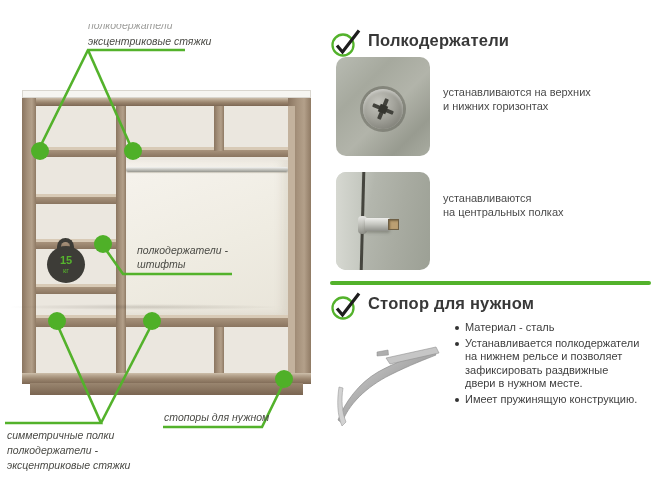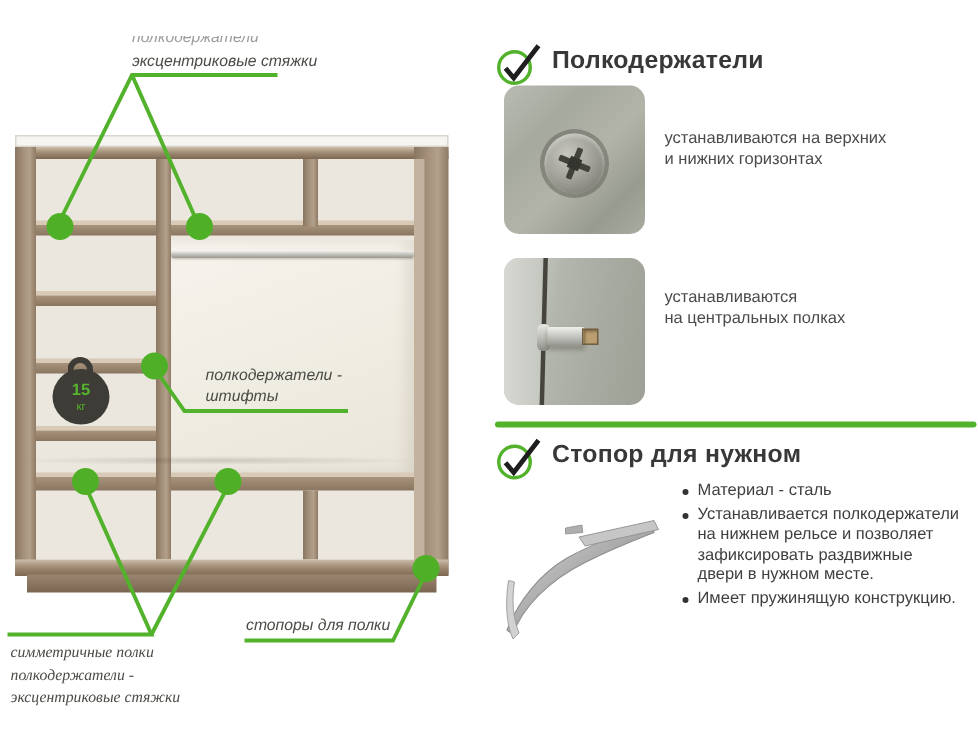--- a/index.html
+++ b/index.html
@@ -1,21 +1,21 @@
 <!DOCTYPE html>
 <html><head>
 <meta charset="utf-8">
 <style>
   html,body{margin:0;padding:0;background:#fff;}
   .stage{position:relative;width:652px;height:500px;background:#fff;overflow:hidden;
          font-family:"Liberation Sans",sans-serif;}
   .abs{position:absolute;}
 
   
-  .wardrobe{position:absolute;left:10px;top:90px;width:289px;height:306px;}
+  .wardrobe{position:absolute;left:22px;top:90px;width:289px;height:306px;}
   .wood-h{background:linear-gradient(180deg,#cdbfab 0%,#b4a28c 25%,#9a856e 55%,#8a7560 80%,#7c6753 100%);}
   .wood-v{background:linear-gradient(90deg,#8a7560 0%,#a5917b 40%,#b3a08a 70%,#8f7a64 100%);}
   .top-cap{left:0;top:0;width:289px;height:8px;background:#f6f5f1;border:1px solid #d9d6cf;box-sizing:border-box;}
   .frame-top{left:0;top:8px;width:289px;height:8px;}
   .frame-left{left:0;top:8px;width:14px;height:285px;}
   .frame-right{left:266px;top:8px;width:23px;height:285px;}
   .frame-right-inner{left:266px;top:16px;width:7px;height:267px;background:#c3b29d;}
   .frame-bottom{left:0;top:283px;width:289px;height:11px;}
   .plinth{left:8px;top:293px;width:273px;height:12px;background:linear-gradient(180deg,#9a8670,#7a6551);}
   .floor-shadow{left:6px;top:304px;width:276px;height:6px;background:radial-gradient(ellipse at center,rgba(60,50,40,.18),rgba(0,0,0,0) 70%);}
@@ -142,26 +142,26 @@
   </svg>
 
   <div class="lbl lbl-faded" style="left:88px;top:24px;">
     <span>полкодержатели</span>
   </div>
   <div class="lbl" style="left:88px;top:34px;">эксцентриковые стяжки</div>
   <div class="lbl" style="left:137px;top:243px;">
     <div>полкодержатели -</div>
     <div>штифты</div>
   </div>
-  <div class="lbl" style="left:7px;top:428px;line-height:15px;font-family:Liberation Serif, serif;">
+  <div class="lbl" style="left:7px;top:428px;line-height:15px;">
     <div>симметричные полки</div>
     <div>полкодержатели -</div>
     <div>эксцентриковые стяжки</div>
   </div>
-  <div class="lbl" style="left:164px;top:410px;">стопоры для полки</div>
+  <div class="lbl" style="left:164px;top:410px;">стопоры для нужном</div>
 
   <svg class="check" style="left:330px;top:28px;" viewBox="0 0 32 30">
     <circle cx="13" cy="17" r="10.5" fill="none" stroke="#53b22b" stroke-width="2.3"></circle>
     <path d="M7 17.5 L12.5 24 L29 2.5" fill="none" stroke="#1e1e1e" stroke-width="3.2"></path>
   </svg>
   <div class="sec-title" style="left:368px;top:31px;">Полкодержатели</div>
 
   <div class="photo photo1">
     <div class="cam-ring">
       <div class="cam-slot slot-a"></div>

